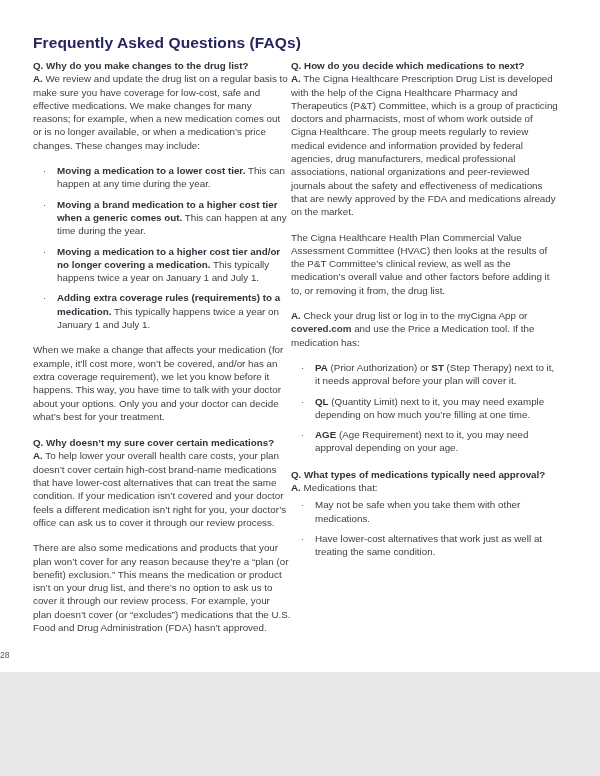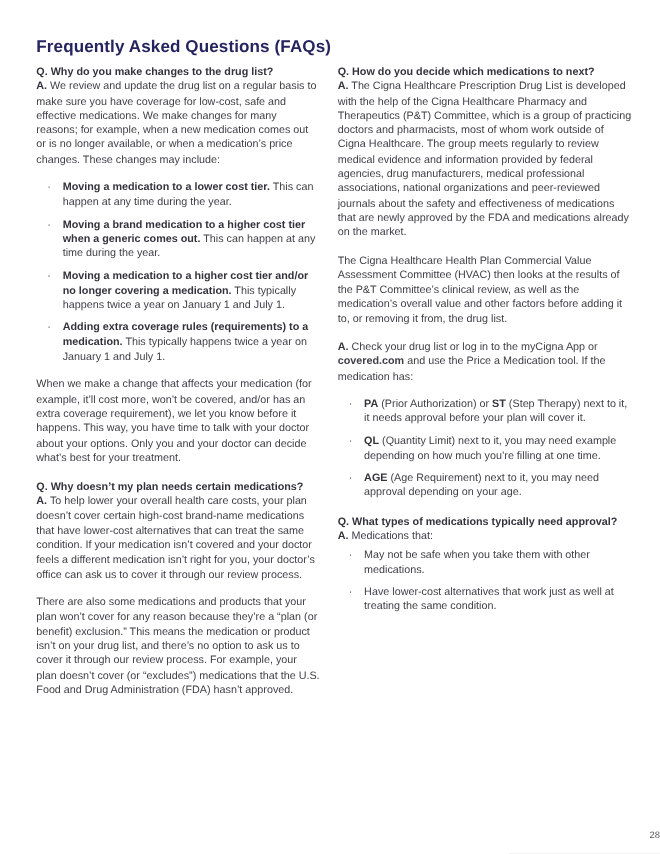--- a/index.html
+++ b/index.html
@@ -1,44 +1,44 @@
 <!DOCTYPE html>
 <html><head>
 <meta charset="utf-8">
 <style>
   * { box-sizing: border-box; }
   html, body { margin: 0; padding: 0; background: #e8e8e8; }
   .page {
-    width: 600px; height: 776px; margin: 0 auto; background: #ffffff;
+    width: 600px; height: 672px; margin: 0 auto; background: #ffffff;
     font-family: "Liberation Sans", sans-serif; color: #3f3e45;
     position: relative; padding: 34px 26px 0 33px; overflow: hidden;
   }
   .page-title {
     font-size: 15.5px; font-weight: bold; color: #26245f;
     margin: 0 0 7px 0; letter-spacing: 0.1px;
   }
   .page-subtitle { font-size: 10px; color: #49484f; margin: 0 0 20px 0; }
-  .columns { display: flex; gap: 16px; }
+  .columns { display: flex; }
   .col { font-size: 9.8px; line-height: 13.3px; }
   .col-left  { width: 258px; flex: none; }
   .col-right { width: 267px; flex: none; }
   .q { font-weight: bold; color: #34333d; margin: 13px 0 0 0; }
   .q.first { margin-top: 0; }
   .ans { margin: 0 0 12px 0; }
   .para { margin: 0 0 12px 0; }
   .lead { font-weight: bold; color: #34333d; }
   ul.bullets { list-style: none; margin: 0 0 12px 0; padding: 0; }
   ul.bullets li { display: flex; margin: 0 0 7px 0; padding-left: 10px; }
   ul.bullets li:last-child { margin-bottom: 0; }
   .mk { flex: none; width: 14px; color: #56555c; }
   .bt { flex: 1; }
   .bt strong { color: #34333d; }
   .footer {
     position: absolute; bottom: 12px; left: 0; width: 100%;
-    text-align: right; font-size: 8.5px; color: #58575e;
+    text-align: left; font-size: 8.5px; color: #58575e;
   }
 </style>
 </head>
 <body>
 
 <div class="page">
 
   <h1 class="page-title">Frequently Asked Questions (FAQs)</h1>
 
   <div class="columns">
@@ -62,21 +62,21 @@
           <span class="bt"><strong>Moving a medication to a higher cost tier and/or no longer covering a medication.</strong><span> This typically happens twice a year on January 1 and July 1.</span></span>
         </li>
         <li>
           <span class="mk">·</span>
           <span class="bt"><strong>Adding extra coverage rules (requirements) to a medication.</strong><span> This typically happens twice a year on January 1 and July 1.</span></span>
         </li>
       </ul>
 
       <p class="para">When we make a change that affects your medication (for example, it’ll cost more, won’t be covered, and/or has an extra coverage requirement), we let you know before it happens. This way, you have time to talk with your doctor about your options. Only you and your doctor can decide what’s best for your treatment.</p>
 
-      <p class="q">Q. Why doesn’t my plan needs certain medications?</p>
+      <p class="q">Q. Why doesn’t my sure cover certain medications?</p>
       <p class="ans"><strong class="lead">A.</strong><span> To help lower your overall health care costs, your plan doesn’t cover certain high-cost brand-name medications that have lower-cost alternatives that can treat the same condition. If your medication isn’t covered and your doctor feels a different medication isn’t right for you, your doctor’s office can ask us to cover it through our review process.</span></p>
 
       <p class="para">There are also some medications and products that your plan won’t cover for any reason because they’re a “plan (or benefit) exclusion.” This means the medication or product isn’t on your drug list, and there’s no option to ask us to cover it through our review process. For example, your plan doesn’t cover (or “excludes”) medications that the U.S. Food and Drug Administration (FDA) hasn’t approved.</p>
 
     </div>
 
     <div class="col col-right">
 
       <p class="q first">Q. How do you decide which medications to next?</p>
       <p class="ans"><strong class="lead">A.</strong><span> The Cigna Healthcare Prescription Drug List is developed with the help of the Cigna Healthcare Pharmacy and Therapeutics (P&amp;T) Committee, which is a group of practicing doctors and pharmacists, most of whom work outside of Cigna Healthcare. The group meets regularly to review medical evidence and information provided by federal agencies, drug manufacturers, medical professional associations, national organizations and peer-reviewed journals about the safety and effectiveness of medications that are newly approved by the FDA and medications already on the market.</span></p>

